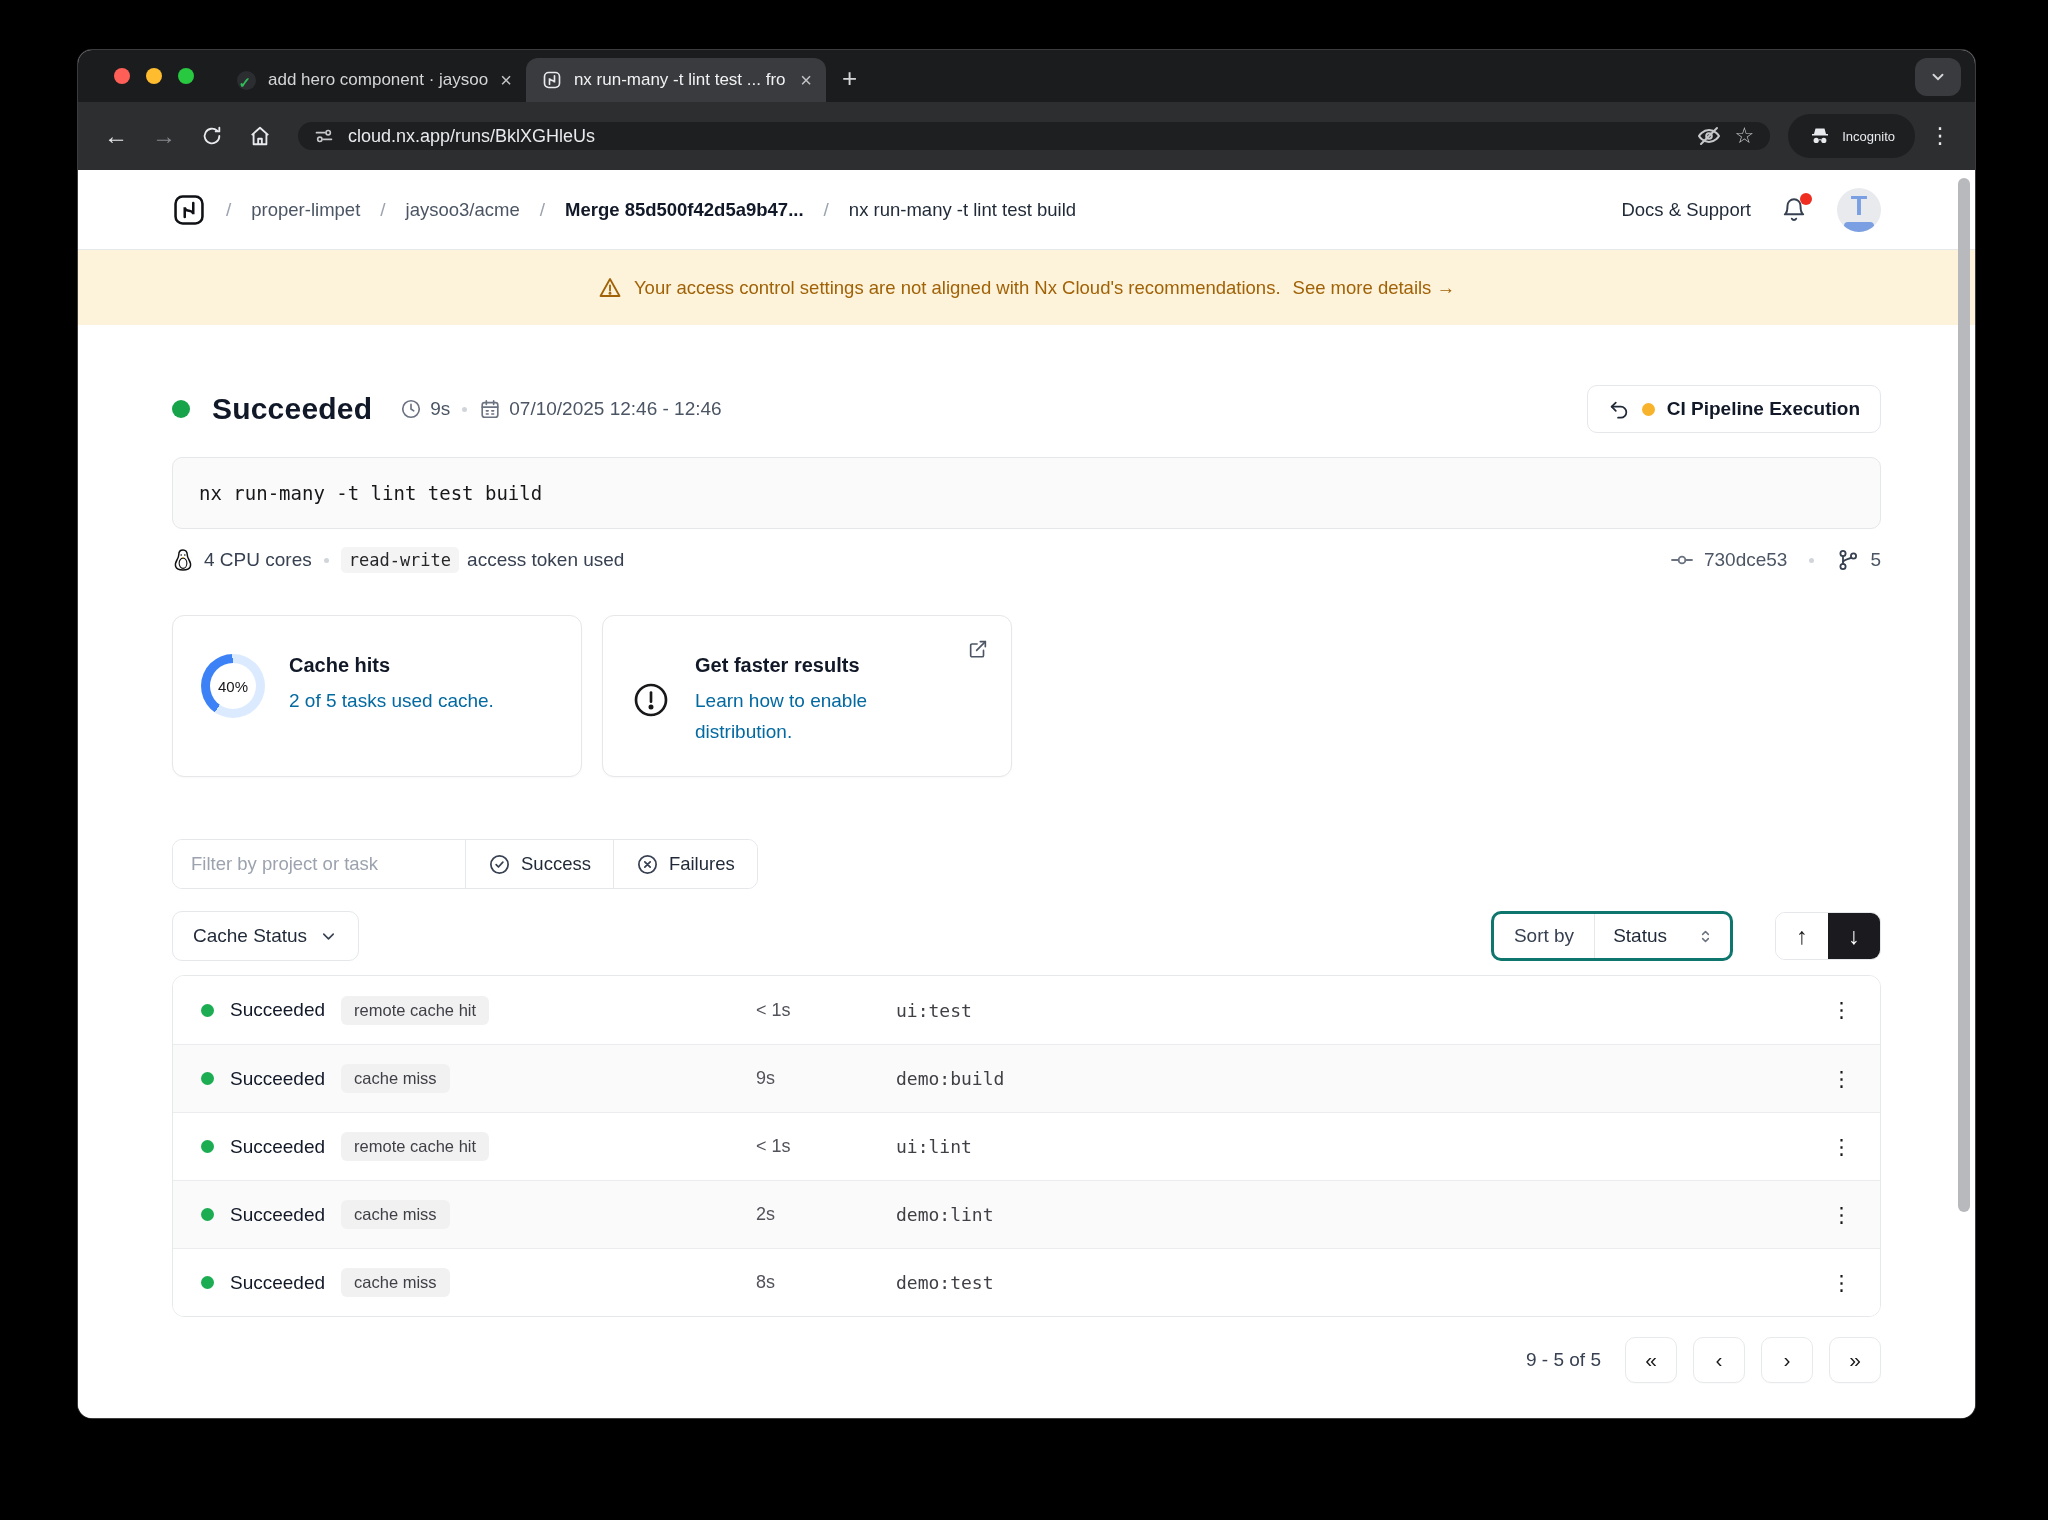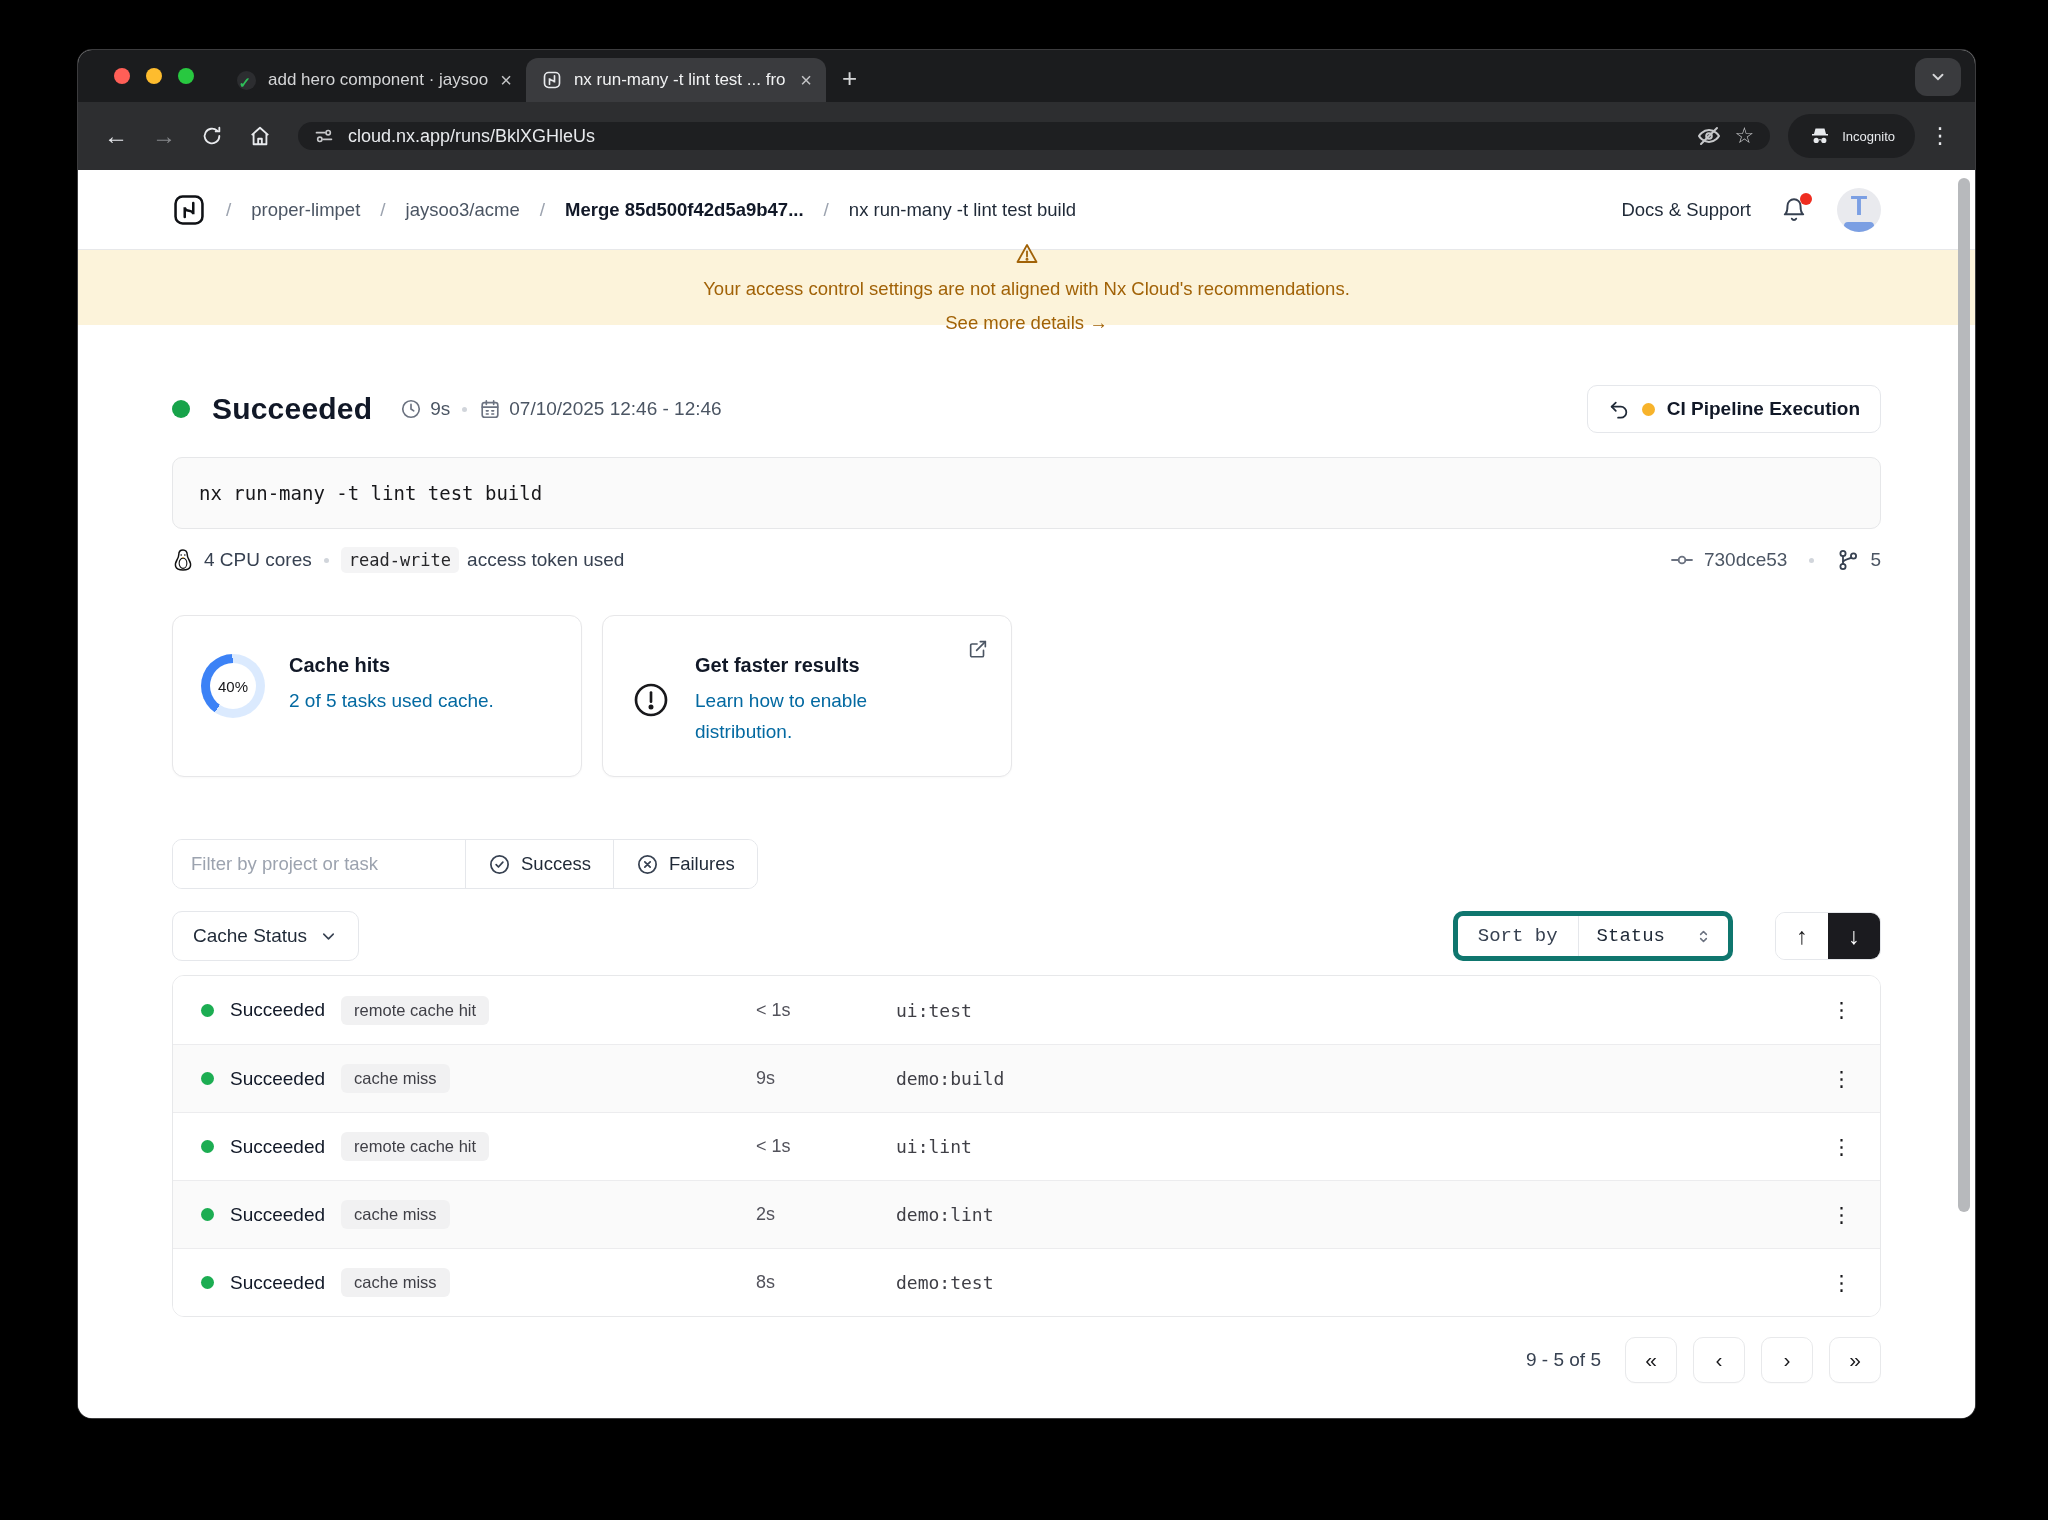--- a/index.html
+++ b/index.html
@@ -55,21 +55,21 @@
   .header-right { display:flex; align-items:center; gap:30px; }
   .docs-link { font-size:18.5px; color:#1f2937; }
   .bell-wrap { position:relative; display:flex; color:#374151; }
   .bell-dot { position:absolute; top:-4px; right:-5px; width:12px; height:12px; border-radius:50%; background:#ef2d20; }
   .avatar { width:44px; height:44px; border-radius:50%; background:#e9eaee; position:relative; overflow:hidden;
             display:flex; align-items:center; justify-content:center; }
   .avatar .letter { color:#7b9fe3; font-size:27px; font-weight:bold; margin-top:-6px; }
   .avatar::after { content:""; position:absolute; bottom:-4px; left:7px; width:30px; height:14px; background:#7b9fe3; border-radius:4px 4px 0 0; }
 
   .banner { height:75px; background:#fcf3da; display:flex; align-items:center; justify-content:center; gap:12px;
-            font-size:18.5px; color:#a16207;flex-direction:column; }
+            font-size:18.5px; color:#a16207; }
   .banner .link { font-weight:500; }
   .warn-ic { display:flex; color:#a16207; }
 
   .content { padding:0 94px; }
 
   .status-row { margin-top:60px; display:flex; align-items:center; }
   .dot-lg { width:18px; height:18px; border-radius:50%; background:#17a34a; margin-right:22px; }
   .status-title { font-size:30px; font-weight:600; color:#111827; letter-spacing:.2px; }
   .meta-ic { display:flex; color:#6b7280; margin:0 8px 0 28px; }
   .meta-ic.cal { margin-left:0; }
@@ -110,21 +110,21 @@
                   font-family:"Liberation Sans", sans-serif; }
   .filter-input::placeholder { color:#9ca3af; }
   .fseg { display:flex; align-items:center; gap:10px; padding:0 22px; border-left:1px solid #e5e7eb;
           font-size:18.5px; color:#1f2937; background:#fff; }
   .fseg .ic { display:flex; color:#374151; }
 
   .toolbar2 { margin-top:22px; display:flex; align-items:center; }
   .cache-status-btn { display:flex; align-items:center; gap:12px; height:50px; padding:0 20px;
                       border:1px solid #e5e7eb; border-radius:10px; font-size:19px; color:#1f2937; background:#fff; }
   .t2-right { margin-left:auto; display:flex; align-items:center; gap:42px; }
-  .sort-group { display:flex; height:50px; border:5px solid #0f766e; border-radius:10px; overflow:hidden; background:#fff;font-family:Liberation Mono, monospace; }
+  .sort-group { display:flex; height:50px; border:3px solid #0f766e; border-radius:10px; overflow:hidden; background:#fff; }
   .sort-label { display:flex; align-items:center; padding:0 20px; font-size:19px; color:#374151; }
   .sort-select { display:flex; align-items:center; gap:30px; padding:0 16px 0 18px; border-left:1px solid #e5e7eb;
                  font-size:19px; color:#1f2937; }
   .updown-ic { display:flex; color:#6b7280; }
   .dir-group { display:flex; height:48px; border:1px solid #e5e7eb; border-radius:10px; overflow:hidden; }
   .dir-btn { width:52px; display:flex; align-items:center; justify-content:center; font-size:23px; background:#fff; color:#18181b; }
   .dir-btn.active { background:#1b1b1f; color:#fff; }
 
   .task-table { margin-top:14px; border:1px solid #e7e8ea; border-radius:12px; overflow:hidden; background:#fff; }
   .trow { display:flex; align-items:center; height:68px; padding:0 28px; background:#fff; }

